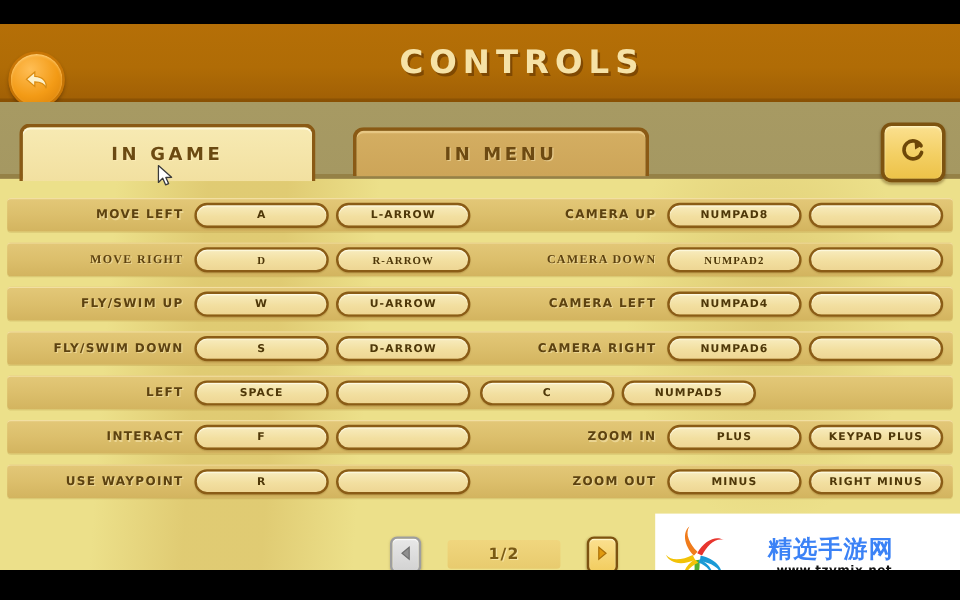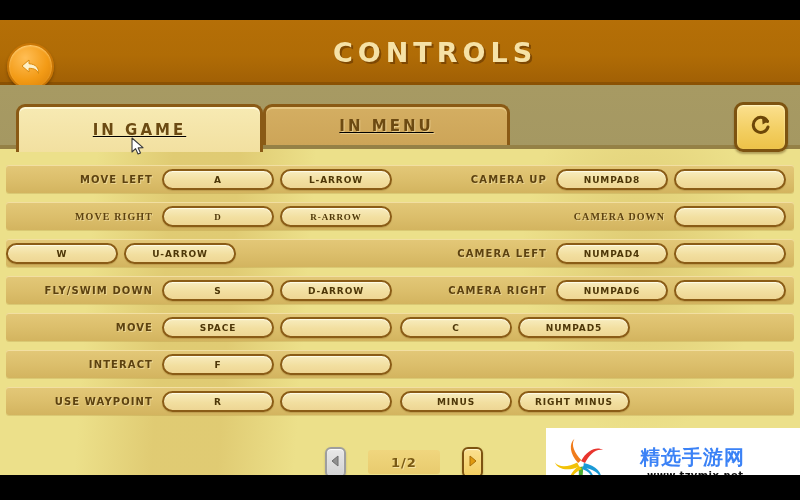--- a/index.html
+++ b/index.html
@@ -49,21 +49,21 @@
     display:flex;align-items:center;justify-content:center;cursor:pointer;
   }
   .back-btn svg{display:block;}
 
   
   .tabband{
     position:absolute;left:0;top:65px;width:800px;height:64px;
     background:linear-gradient(180deg,#a79a63 0%,#a59862 100%);
     box-shadow:inset 0 -4px 0 rgba(120,85,20,.35);
   }
-  .tabs{position:absolute;left:16px;top:84px;height:45px;display:flex;align-items:flex-start;gap:0;text-decoration:underline;}
+  .tabs{position:absolute;left:16px;top:84px;height:45px;display:flex;align-items:center;gap:31px;}
   .tab{
     height:38px;min-width:205px;padding:0 18px;
     display:flex;align-items:center;justify-content:center;
     border:3px solid #8a5a15;border-bottom:none;
     border-radius:9px 9px 0 0;
     font-size:15px;font-weight:bold;letter-spacing:3px;
     color:#6b4a12;cursor:pointer;
     text-shadow:1px 1px 0 rgba(255,240,190,.5);
   }
   .tab.active{
@@ -115,21 +115,21 @@
     background:linear-gradient(180deg,#f8ecbe 0%,#f2dfa0 55%,#eed694 100%);
     box-shadow:inset 0 1px 1px rgba(255,253,235,.95), 0 1px 1px rgba(120,85,20,.25);
     display:flex;align-items:center;justify-content:center;
     font-size:9px;font-weight:bold;letter-spacing:.9px;color:#4e3708;
     cursor:pointer;overflow:hidden;white-space:nowrap;
   }
   .key.empty{color:transparent;}
 
   
   .pager{
-    position:absolute;left:325px;top:424px;width:158px;height:36px;
+    position:absolute;left:325px;top:424px;width:190px;height:36px;
     display:flex;align-items:center;justify-content:space-between;gap:22px;
   }
   .pg-btn{
     width:31px;height:31px;border-radius:6px;box-sizing:border-box;
     display:flex;align-items:center;justify-content:center;cursor:pointer;
   }
   .pg-btn.disabled{
     border:2px solid #9e9e9e;
     background:linear-gradient(180deg,#e8e8e8 0%,#d2d2d2 100%);
     box-shadow:0 1px 2px rgba(80,70,40,.3), inset 0 1px 1px rgba(255,255,255,.9);
@@ -245,26 +245,28 @@
             <div class="half">
               <div class="label">MOVE RIGHT</div>
               <div class="keys">
                 <div class="key">D</div>
                 <div class="key">R-ARROW</div>
               </div>
             </div>
             <div class="half">
               <div class="label">CAMERA DOWN</div>
               <div class="keys">
+                <div class="key">NUMPAD2</div>
                 <div class="key empty"></div>
               </div>
             </div>
           </div>
           <div class="row" style="top: 88px;">
             <div class="half">
+              <div class="label">FLY/SWIM UP</div>
               <div class="keys">
                 <div class="key">W</div>
                 <div class="key">U-ARROW</div>
               </div>
             </div>
             <div class="half">
               <div class="label">CAMERA LEFT</div>
               <div class="keys">
                 <div class="key">NUMPAD4</div>
                 <div class="key empty"></div>
@@ -282,51 +284,59 @@
             <div class="half">
               <div class="label">CAMERA RIGHT</div>
               <div class="keys">
                 <div class="key">NUMPAD6</div>
                 <div class="key empty"></div>
               </div>
             </div>
           </div>
           <div class="row" style="top: 162px;">
             <div class="half">
-              <div class="label">MOVE</div>
+              <div class="label">LEFT</div>
               <div class="keys">
                 <div class="key">SPACE</div>
                 <div class="key empty"></div>
               </div>
             </div>
             <div class="half">
               <div class="keys">
                 <div class="key">C</div>
                 <div class="key">NUMPAD5</div>
               </div>
             </div>
           </div>
           <div class="row" style="top: 199px;">
             <div class="half">
               <div class="label">INTERACT</div>
               <div class="keys">
                 <div class="key">F</div>
                 <div class="key empty"></div>
               </div>
             </div>
+            <div class="half">
+              <div class="label">ZOOM IN</div>
+              <div class="keys">
+                <div class="key">PLUS</div>
+                <div class="key">KEYPAD PLUS</div>
+              </div>
+            </div>
           </div>
           <div class="row" style="top: 236px;">
             <div class="half">
               <div class="label">USE WAYPOINT</div>
               <div class="keys">
                 <div class="key">R</div>
                 <div class="key empty"></div>
               </div>
             </div>
             <div class="half">
+              <div class="label">ZOOM OUT</div>
               <div class="keys">
                 <div class="key">MINUS</div>
                 <div class="key">RIGHT MINUS</div>
               </div>
             </div>
           </div>
         </div>
     </div>
 
     <div class="pager">

